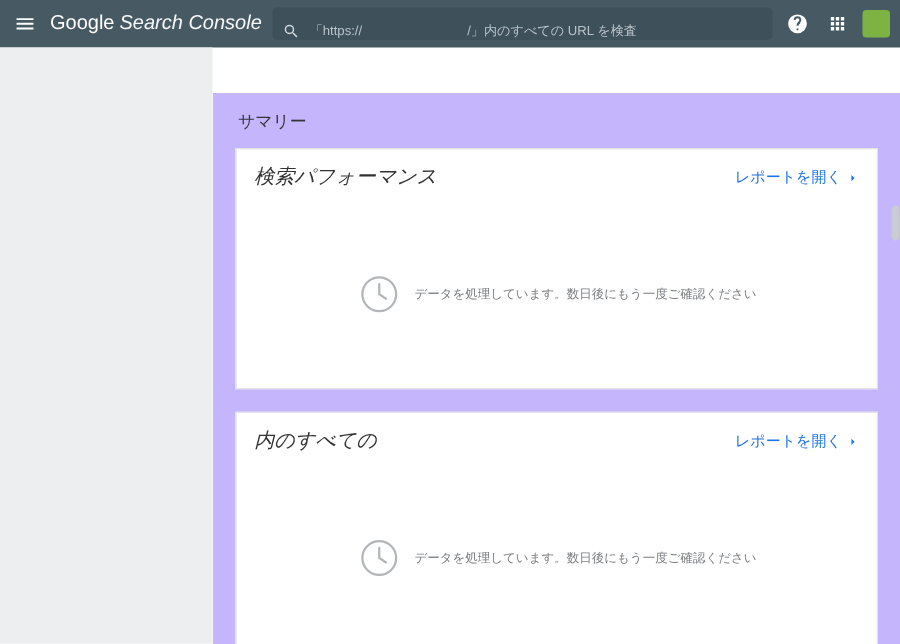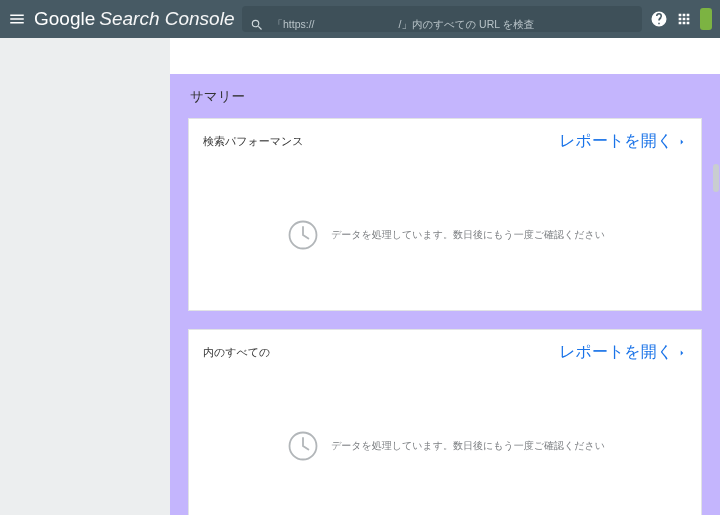--- a/index.html
+++ b/index.html
@@ -3,41 +3,41 @@
 <meta charset="utf-8">
 <style>
   * { box-sizing: border-box; margin: 0; padding: 0; }
   html, body { width: 720px; height: 515px; overflow: hidden; font-family: "Helvetica Neue", Arial, "Hiragino Kaku Gothic ProN", Meiryo, sans-serif; background: #fff; }
   .app { width: 720px; height: 515px; display: flex; flex-direction: column; }
 
   
   .header { height: 38px; background: #475a64; display: flex; align-items: center; color: #fff; padding: 0 8px 0 8px; gap: 8px; }
   .iconbtn { width: 24px; height: 24px; display: flex; align-items: center; justify-content: center; border-radius: 50%; cursor: pointer; }
   .iconbtn svg { fill: #fff; }
-  .brand { display: flex; align-items: baseline; gap: 4px; font-size: 19px; white-space: nowrap; cursor: pointer; }
+  .brand { display: flex; align-items: baseline; gap: 4px; font-size: 16px; white-space: nowrap; cursor: pointer; }
   .brand .g { font-weight: 500; }
   .brand .sc { font-weight: 300; opacity: 0.95; font-style: italic; }
   .searchwrap { flex: 1; display: flex; justify-content: center; }
   .searchbox { display: flex; align-items: flex-end; background: #3e5059; border-radius: 4px; height: 26px; width: 400px; padding: 0 8px; gap: 8px; cursor: text; }
   .searchbox svg { fill: #cfd8dc; width: 14px; height: 14px; }
   .searchtext { color: #b9c4c9; font-size: 10.5px; white-space: nowrap; overflow: hidden; text-overflow: ellipsis; flex: 1; }
   .avatar { width: 22px; height: 22px; border-radius: 3px; background: #7cb342; cursor: pointer; }
 
   
   .body { flex: 1; display: flex; min-height: 0; }
   .sidebar { width: 170px; background: #eceeef; }
   .main { flex: 1; background: #c4b5fd; overflow: auto; position: relative; margin-top: 36px; }
   .maininner { padding: 0 18px 18px 18px; }
 
   .pagetitle { font-size: 13.5px; color: #333; padding: 14px 0 12px 2px; }
 
   .card { border: 1px solid #e1e3e5; background: #fff; margin-bottom: 18px; }
   .cardhead { display: flex; align-items: center; justify-content: space-between; padding: 12px 14px 8px 14px; }
-  .cardtitle { font-size: 11px; color: #333; }
-  .openlink { display: flex; align-items: center; gap: 4px; color: #1a73e8; font-size: 16px; cursor: pointer; }
+  .cardtitle { font-size: 16px; color: #333; font-style: italic; }
+  .openlink { display: flex; align-items: center; gap: 4px; color: #1a73e8; font-size: 12px; cursor: pointer; }
   .openlink svg { fill: #1a73e8; width: 10px; height: 10px; }
   .cardbody { height: 150px; display: flex; flex-direction: row; align-items: center; justify-content: center; gap: 10px; }
   .clockicon { width: 36px; height: 36px; }
   .clockicon svg { width: 36px; height: 36px; fill: none; stroke: #b2b6b9; stroke-width: 2; }
   .emptymsg { font-size: 10px; color: #7a7d80; }
   .card.short .cardhead { padding: 12px 14px; }
 
   
   .scrollhint { position: absolute; right: 1px; top: 90px; width: 6px; height: 28px; background: #c9cdd1; border-radius: 3px; }
 </style>

